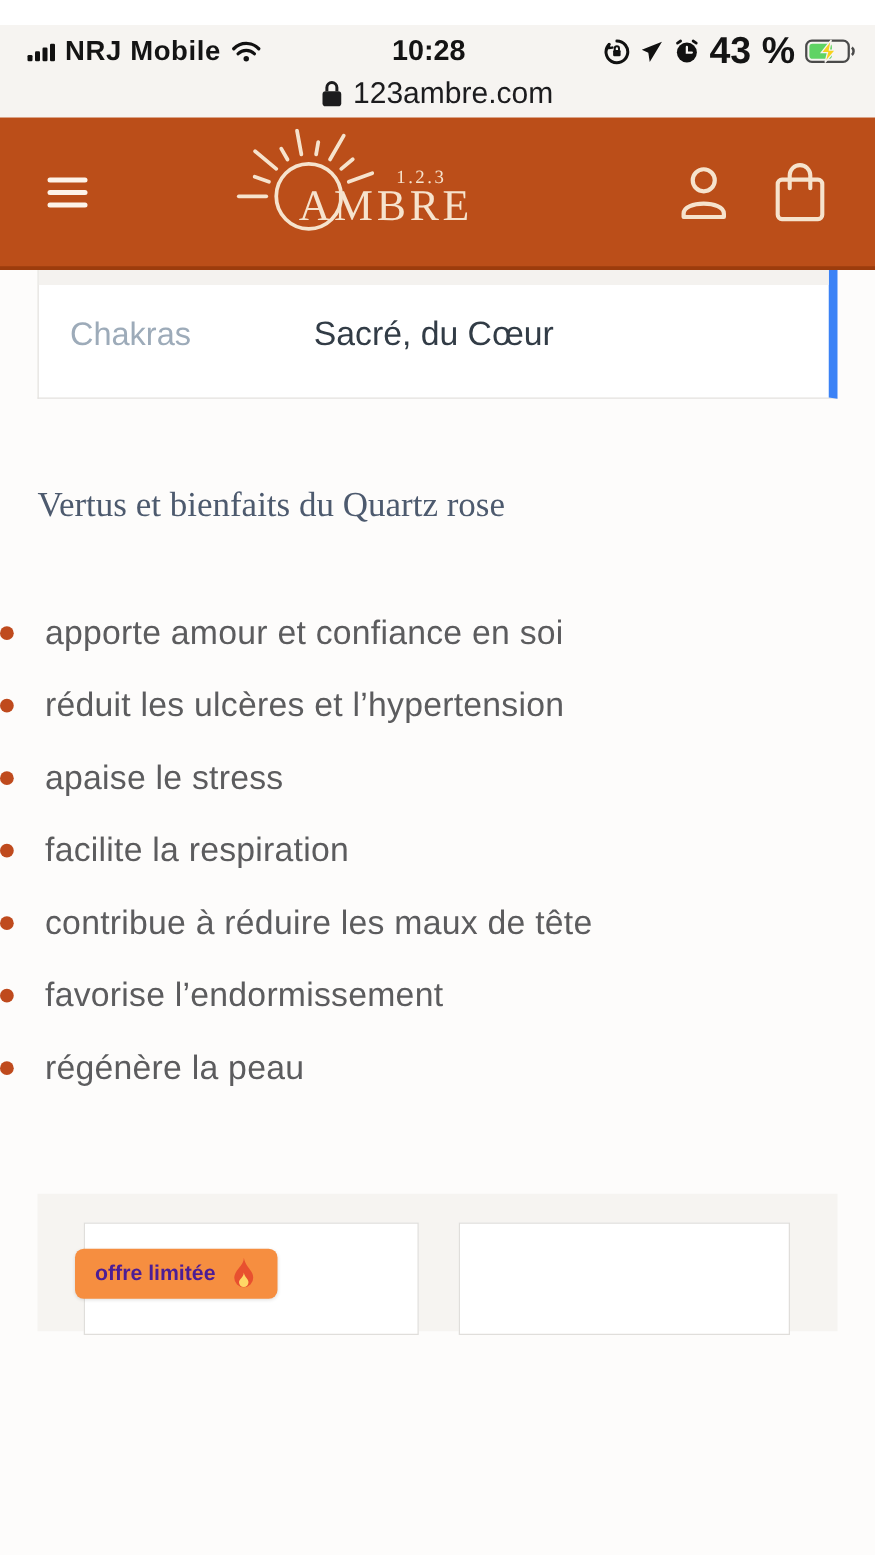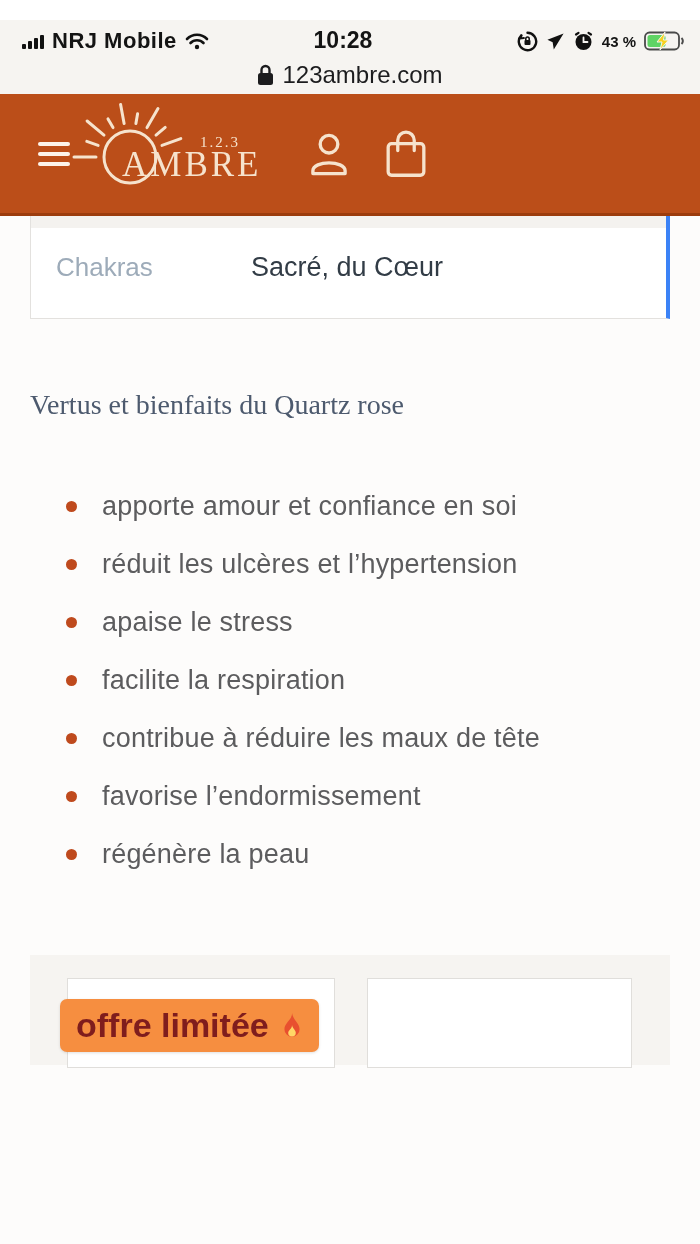--- a/index.html
+++ b/index.html
@@ -16,99 +16,99 @@
   
   .status-bar {
     height: 36px; background: #f6f4f1;
     display: flex; align-items: center; justify-content: space-between;
     padding: 6px 14px 0 22px;
     color: #141414;
   }
   .sb-left, .sb-right { display: flex; align-items: center; gap: 8px; }
   .carrier { font-size: 22px; font-weight: 600; letter-spacing: .5px; }
   .sb-time { font-size: 23px; font-weight: 700; position: absolute; left: 0; right: 14px; top: 7px; text-align: center; pointer-events: none; }
-  .battery-pct { font-size: 15px; font-weight: 600; }
+  .battery-pct { font-size: 30px; font-weight: 600; }
   .bars { display: flex; align-items: flex-end; gap: 2px; height: 15px; }
   .bars i { display: block; width: 4px; background: #111; border-radius: 1px; }
   .bars i:nth-child(1){height:5px}.bars i:nth-child(2){height:8px}
   .bars i:nth-child(3){height:11px}.bars i:nth-child(4){height:14px}
 
   
   .url-bar {
     height: 38px; background: #f6f4f1;
     display: flex; align-items: center; justify-content: center; gap: 8px;
     color: #1c1c1e; font-size: 24px;
   }
 
   
   .site-header {
     height: 122px; background: #bb4e19;
     border-bottom: 3px solid #9c3c0d;
-    display: flex; align-items: center; 
+    display: flex; align-items: center; justify-content: space-between;
     padding: 0 38px;
   }
   .hamburger { width: 32px; cursor: pointer; }
   .hamburger i { display: block; height: 4px; background: #fdf3e9; border-radius: 2px; margin: 6px 0; }
   .logo { position: relative; width: 238px; height: 108px; margin-top: 6px; cursor: pointer; }
   .logo-name {
     position: absolute; left: 52px; top: 42px;
     font-family: "Liberation Serif", "DejaVu Serif", serif;
     font-size: 35px; letter-spacing: 3px; color: #f6e3cd; font-weight: 400;
   }
   .logo-small {
     position: absolute; left: 130px; top: 31px;
     font-family: "Liberation Serif", "DejaVu Serif", serif;
     font-size: 15px; letter-spacing: 2px; color: #f6e3cd;
   }
   .header-actions { display: flex; align-items: center; gap: 34px; }
 
   
   .spec-table {
     margin: 0 30px; height: 103px;
-    border-left: 1px solid #e3e1de; border-right: 4px solid #3b82f6; border-bottom: 1px solid #e3e1de;
+    border-left: 1px solid #e3e1de; border-right: 7px solid #3b82f6; border-bottom: 1px solid #e3e1de;
     background: #ffffff;
   }
   .spec-strip { height: 12px; background: #f4f2ef; }
   .spec-row { display: flex; align-items: center; padding: 24px 0 0 25px; }
   .spec-label { width: 195px; font-size: 26px; color: #9dabb9; }
   .spec-value { font-size: 27px; color: #323c46; font-weight: 500; }
 
   
   h2 {
     font-family: "Liberation Serif", "DejaVu Serif", serif;
     font-weight: 400; color: #4d5a6e;
     font-size: 28px; line-height: 60px;
     margin: 0 30px;
   }
   .benefits-title { margin-top: 56px; max-width: 610px; }
   .products-title { margin-top: 76px; }
 
   
   .benefit-list { list-style: none; margin-top: 42px; }
-  .benefit-list li { height: 58px; display: flex; align-items: center; padding-left: 66px; }
+  .benefit-list li { height: 58px; display: flex; align-items: center; }
   .bullet-dot {
     width: 11px; height: 11px; border-radius: 50%;
     background: #bf4a1d; margin-right: 25px; flex: 0 0 auto;
   }
   .benefit-text { font-size: 27px; color: #5c5c5e; letter-spacing: .2px; }
 
   
   .products-section {
     position: relative;
     margin: 72px 30px 0; height: 110px;
     background: #f6f4f1; padding: 23px 37px 0;
     display: flex; gap: 32px;
   }
   .product-card { background: #ffffff; border: 1px solid #e0dedb; height: 90px; cursor: pointer; }
   .product-card.left { width: 268px; }
   .product-card.right { width: 265px; }
   .offer-badge {
     position: absolute; left: 30px; top: 44px;
-    background: #f68e40; color: #7f1d1d; border-radius: 7px;
-    font-size: 34px; font-weight: 600;
+    background: #f68e40; color: #4c1d95; border-radius: 7px;
+    font-size: 17px; font-weight: 600;
     padding: 7px 16px; display: flex; align-items: center; gap: 12px;
     box-shadow: 0 1px 3px rgba(0,0,0,.12);
   }
 
   .photo-edge { position: absolute; bottom: 0; left: 0; width: 100%; height: 5px; background: #c2c2c2; }
 
   svg { display: block; }
 </style>
 </head>
 <body>

